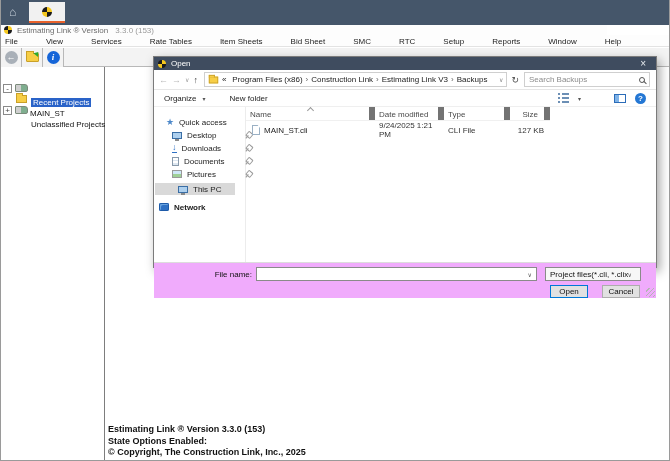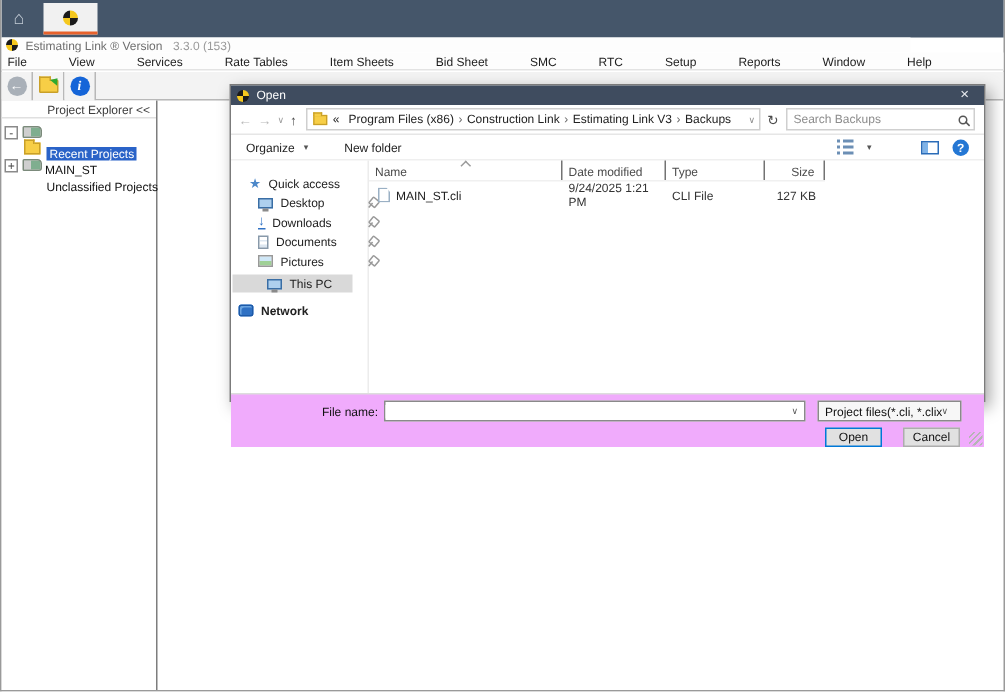--- a/index.html
+++ b/index.html
@@ -120,21 +120,21 @@
              box-shadow:inset 0 -2px 0 #dce6f0, inset 0 -4px 0 #fff, inset 0 -5px 0 #dce6f0; }
   .pic-ic { width:10px; height:8px; border:1px solid #999; background:linear-gradient(#cfe7f7 55%, #9fd096 45%); }
   .net-ic { width:10px; height:8px; background:#2f71c4; border-radius:2px;
             box-shadow:inset 0 0 0 1px #1d5aa8, inset 2px 2px 0 #6aa4e0; }
   .pin { width:8px; height:8px; position:relative; transform:rotate(40deg); flex:0 0 8px; }
   .pin::before { content:""; position:absolute; left:2px; top:0; width:4px; height:4px; border:1px solid #9a9a9a; border-radius:1px; }
   .pin::after { content:""; position:absolute; left:4px; top:4px; width:1px; height:4px; background:#9a9a9a; }
 
   .filelist { flex:1; position:relative; }
   .colhead { position:absolute; left:0; top:0; height:14px; display:flex; border-bottom:1px solid #f0f0f0; }
-  .col { font-size:8px; color:#4a4a4a; padding:3px 0 0 4px; border-right:1px solid #737373; position:relative; }
+  .col { font-size:8px; color:#4a4a4a; padding:3px 0 0 4px; border-right:6px solid #737373; position:relative; }
   .col.name { width:129px; }
   .col.date { width:69px; }
   .col.type { width:66px; }
   .col.size { width:40px; text-align:right; padding-right:6px; }
   .caret-up { position:absolute; left:62px; top:1px; width:5px; height:5px;
               border-left:1px solid #9a9a9a; border-top:1px solid #9a9a9a; transform:rotate(45deg); }
   .frow { position:absolute; left:0; top:17px; height:12px; display:flex; align-items:center; width:304px; }
   .fcell { font-size:8px; color:#1c1c1c; }
   .fic { width:8px; height:10px; background:#fff; border:1px solid #9ab0c4; margin:0 4px 0 6px;
          clip-path:polygon(0 0,70% 0,100% 30%,100% 100%,0 100%); }
@@ -200,37 +200,41 @@
     </div>
     <div class="tbtn">
       <span class="folder opened"></span>
     </div>
     <div class="tbtn">
       <span class="circ info">i</span>
     </div>
   </div>
 
   <div class="explorer">
-    <div class="exp-head">Project Explorer &lt;&lt;</div>
     <div class="trow" style="left:2px; top:16px;">
       <span class="expbox">-</span>
       <span class="pgicon"></span>
       <span class="tlabel sel">Recent Projects</span>
     </div>
     <div class="trow" style="left:15px; top:27px;">
       <span class="sm-folder"></span>
       <span class="tlabel">MAIN_ST</span>
     </div>
     <div class="trow" style="left:2px; top:38px;">
       <span class="expbox">+</span>
       <span class="pgicon"></span>
       <span class="tlabel">Unclassified Projects</span>
     </div>
   </div>
 
+  <div class="statusblock">
+    <div>Estimating Link ® Version  3.3.0 (153)</div>
+    <div>State Options Enabled:</div>
+    <div>© Copyright, The Construction Link, Inc., 2025</div>
+  </div>
 
   <div class="dialog">
 
     <div class="dlg-title">
       <span class="applogo"></span>
       <span class="dlg-title-text">Open</span>
       <span class="dlg-close">×</span>
     </div>
 
     <div class="dlg-address">

